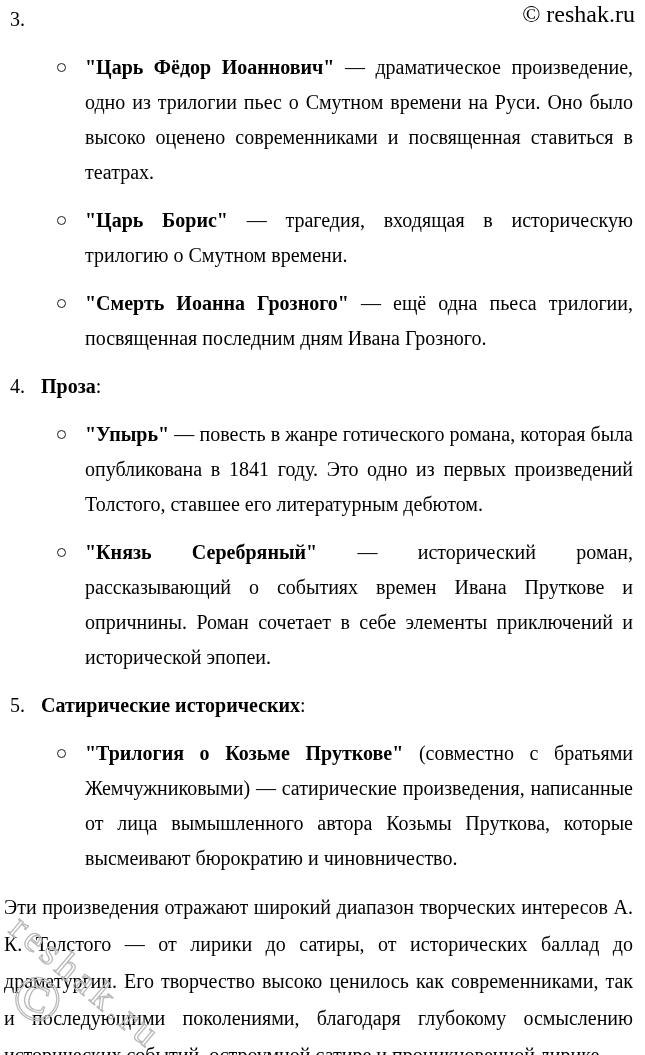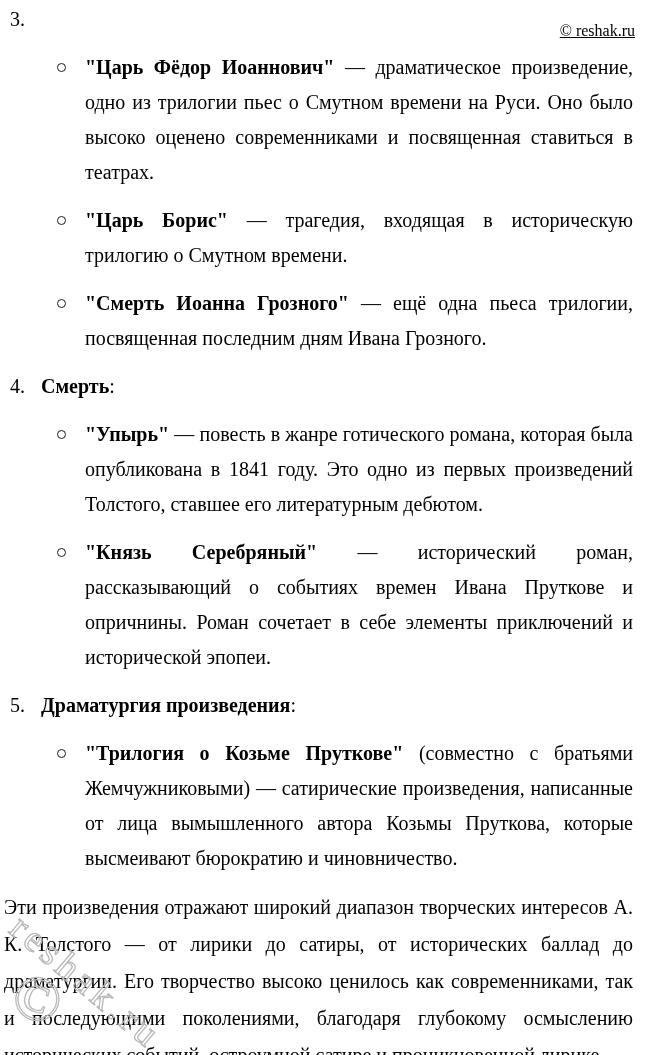--- a/index.html
+++ b/index.html
@@ -19,26 +19,25 @@
   .page {
     position: relative;
     width: 645px;
     height: 1055px;
     padding: 2px 12px 0 8px;
     box-sizing: border-box;
     z-index: 1;
   }
   .copyright {
     position: absolute;
-    top: 18px;
+    top: 1px;
     right: 10px;
-    font-size: 16px;
+    font-size: 24px;
     line-height: 26px;
     white-space: nowrap;
-    text-decoration: underline;
   }
   .list-item { margin: 0 0 13px 0; }
   .item-head {
     display: flex;
     line-height: 35px;
     margin: 0 0 13px 0;
   }
   .item-num {
     flex: 0 0 33px;
     padding-left: 2px;
@@ -118,36 +117,36 @@
       </li>
       <li class="bullet">
         <span class="bullet-marker"></span><span class="bullet-bold">"Смерть Иоанна Грозного"</span><span> — ещё одна пьеса трилогии, посвященная последним дням Ивана Грозного.</span>
       </li>
     </ul>
   </div>
 
   <div class="list-item">
     <div class="item-head">
       <span class="item-num">4.</span>
-      <span><span class="item-title">Смерть</span><span class="item-suffix">:</span></span>
+      <span><span class="item-title">Проза</span><span class="item-suffix">:</span></span>
     </div>
     <ul class="bullets">
       <li class="bullet">
         <span class="bullet-marker"></span><span class="bullet-bold">"Упырь"</span><span> — повесть в жанре готического романа, которая была опубликована в 1841 году. Это одно из первых произведений Толстого, ставшее его литературным дебютом.</span>
       </li>
       <li class="bullet">
         <span class="bullet-marker"></span><span class="bullet-bold">"Князь Серебряный"</span><span> — исторический роман, рассказывающий о событиях времен Ивана Пруткове и опричнины. Роман сочетает в себе элементы приключений и исторической эпопеи.</span>
       </li>
     </ul>
   </div>
 
   <div class="list-item">
     <div class="item-head">
       <span class="item-num">5.</span>
-      <span><span class="item-title">Драматургия произведения</span><span class="item-suffix">:</span></span>
+      <span><span class="item-title">Сатирические исторических</span><span class="item-suffix">:</span></span>
     </div>
     <ul class="bullets">
       <li class="bullet">
         <span class="bullet-marker"></span><span class="bullet-bold">"Трилогия о Козьме Пруткове"</span><span> (совместно с братьями Жемчужниковыми) — сатирические произведения, написанные от лица вымышленного автора Козьмы Пруткова, которые высмеивают бюрократию и чиновничество.</span>
       </li>
     </ul>
   </div>
 
   <p class="closing">Эти произведения отражают широкий диапазон творческих интересов А. К. Толстого — от лирики до сатиры, от исторических баллад до драматургии. Его творчество высоко ценилось как современниками, так и последующими поколениями, благодаря глубокому осмыслению исторических событий, остроумной сатире и проникновенной лирике.</p>
 

